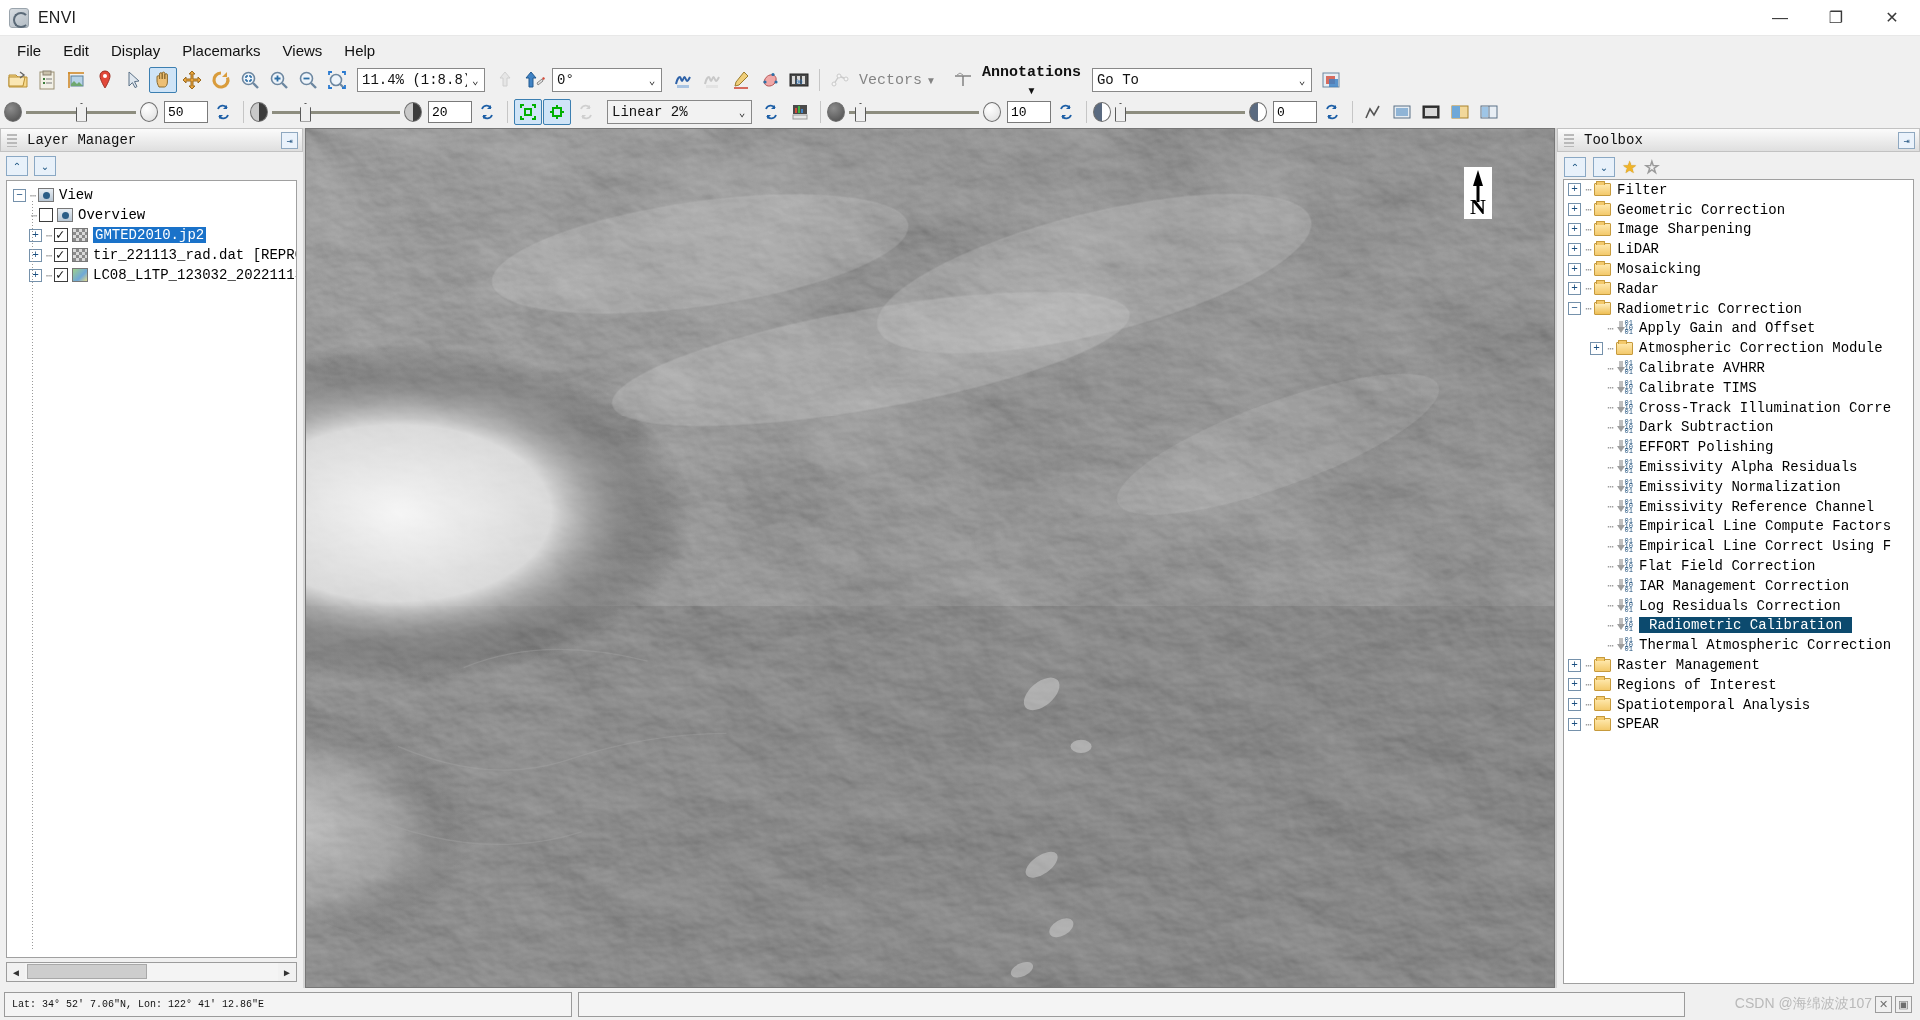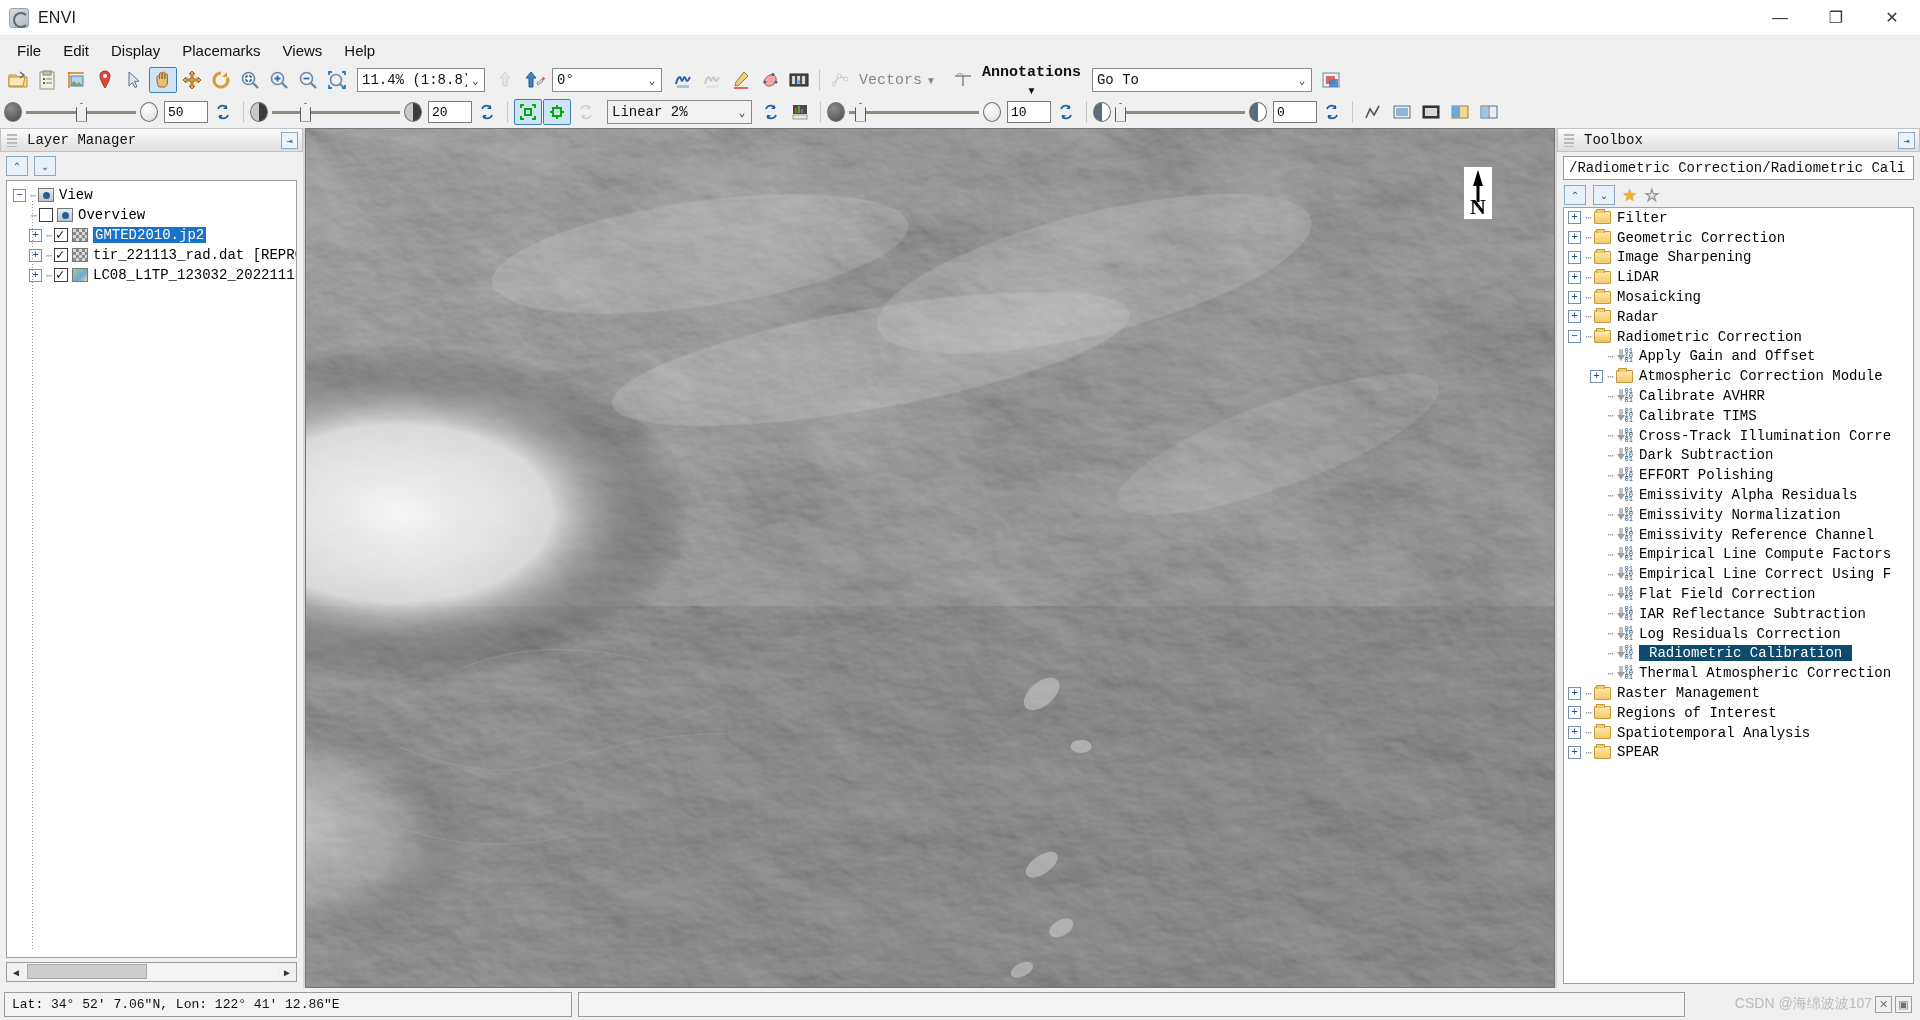--- a/index.html
+++ b/index.html
@@ -228,21 +228,21 @@
   .tb-dots { width: 11px; color: #9e9e9e; font-size: 11px; flex: 0 0 11px; text-align: center; }
 
   
   .statusbar {
     height: 32px; flex: 0 0 32px; display: flex; align-items: center; gap: 6px;
     padding: 3px 4px; background: #f0f0f0;
   }
   .sfield {
     height: 25px; border: 1px solid #9a9a9a; background: #f4f4f4;
     display: flex; align-items: center; padding-left: 7px;
-    font-family: "Liberation Mono", monospace; font-size: 13px; color: #111;
+    font-family: "Liberation Mono", monospace; font-size: 10px; color: #111;
   }
   .sfield.f1 { width: 568px; flex: 0 0 568px; }
   .sfield.f2 { width: 568px; flex: 0 0 568px; }
   .sfield.f3 { flex: 1 1 auto; }
   .watermark {
     width: 225px; flex: 0 0 225px; height: 27px; display: flex; align-items: center;
     justify-content: flex-end; gap: 3px; color: #b9b9b9; font-size: 14px; padding-right: 4px;
   }
   .wm-box { width: 17px; height: 17px; border: 1px solid #9c9c9c; color: #6f6f6f; font-size: 11px;
     display: flex; align-items: center; justify-content: center; }
@@ -793,21 +793,20 @@
     </div>
 
     <div class="right-panel">
       <div class="panel-head">
         <div class="grip"></div>
         <span>Toolbox</span>
         <div class="dock">⇥</div>
       </div>
 
 
-      <div class="tb-path">/Radiometric Correction/Radiometric Cali</div>
 
       <div class="tb-tools">
         <div class="lm-arrow">
           <span>⌃</span>
         </div>
         <div class="lm-arrow">
           <span>⌄</span>
         </div>
         <div class="star gold">★</div>
         <div class="star gray">☆</div>
@@ -983,21 +982,21 @@
             <div class="tlbl">Flat Field Correction</div>
           </div>
           <div class="ttrow" style="padding-left: 26px;">
             <div class="tog" style="border: none; background: transparent;"></div>
             <div class="tb-dots">⋯</div>
             <div class="ditem">
               <div class="st"></div>
               <div class="ar" style="top:6px"></div>
               <div class="bits">01<br>10<br>01</div>
             </div>
-            <div class="tlbl">IAR Reflectance Subtraction</div>
+            <div class="tlbl">IAR Management Correction</div>
           </div>
           <div class="ttrow" style="padding-left: 26px;">
             <div class="tog" style="border: none; background: transparent;"></div>
             <div class="tb-dots">⋯</div>
             <div class="ditem">
               <div class="st"></div>
               <div class="ar" style="top:6px"></div>
               <div class="bits">01<br>10<br>01</div>
             </div>
             <div class="tlbl">Log Residuals Correction</div>

